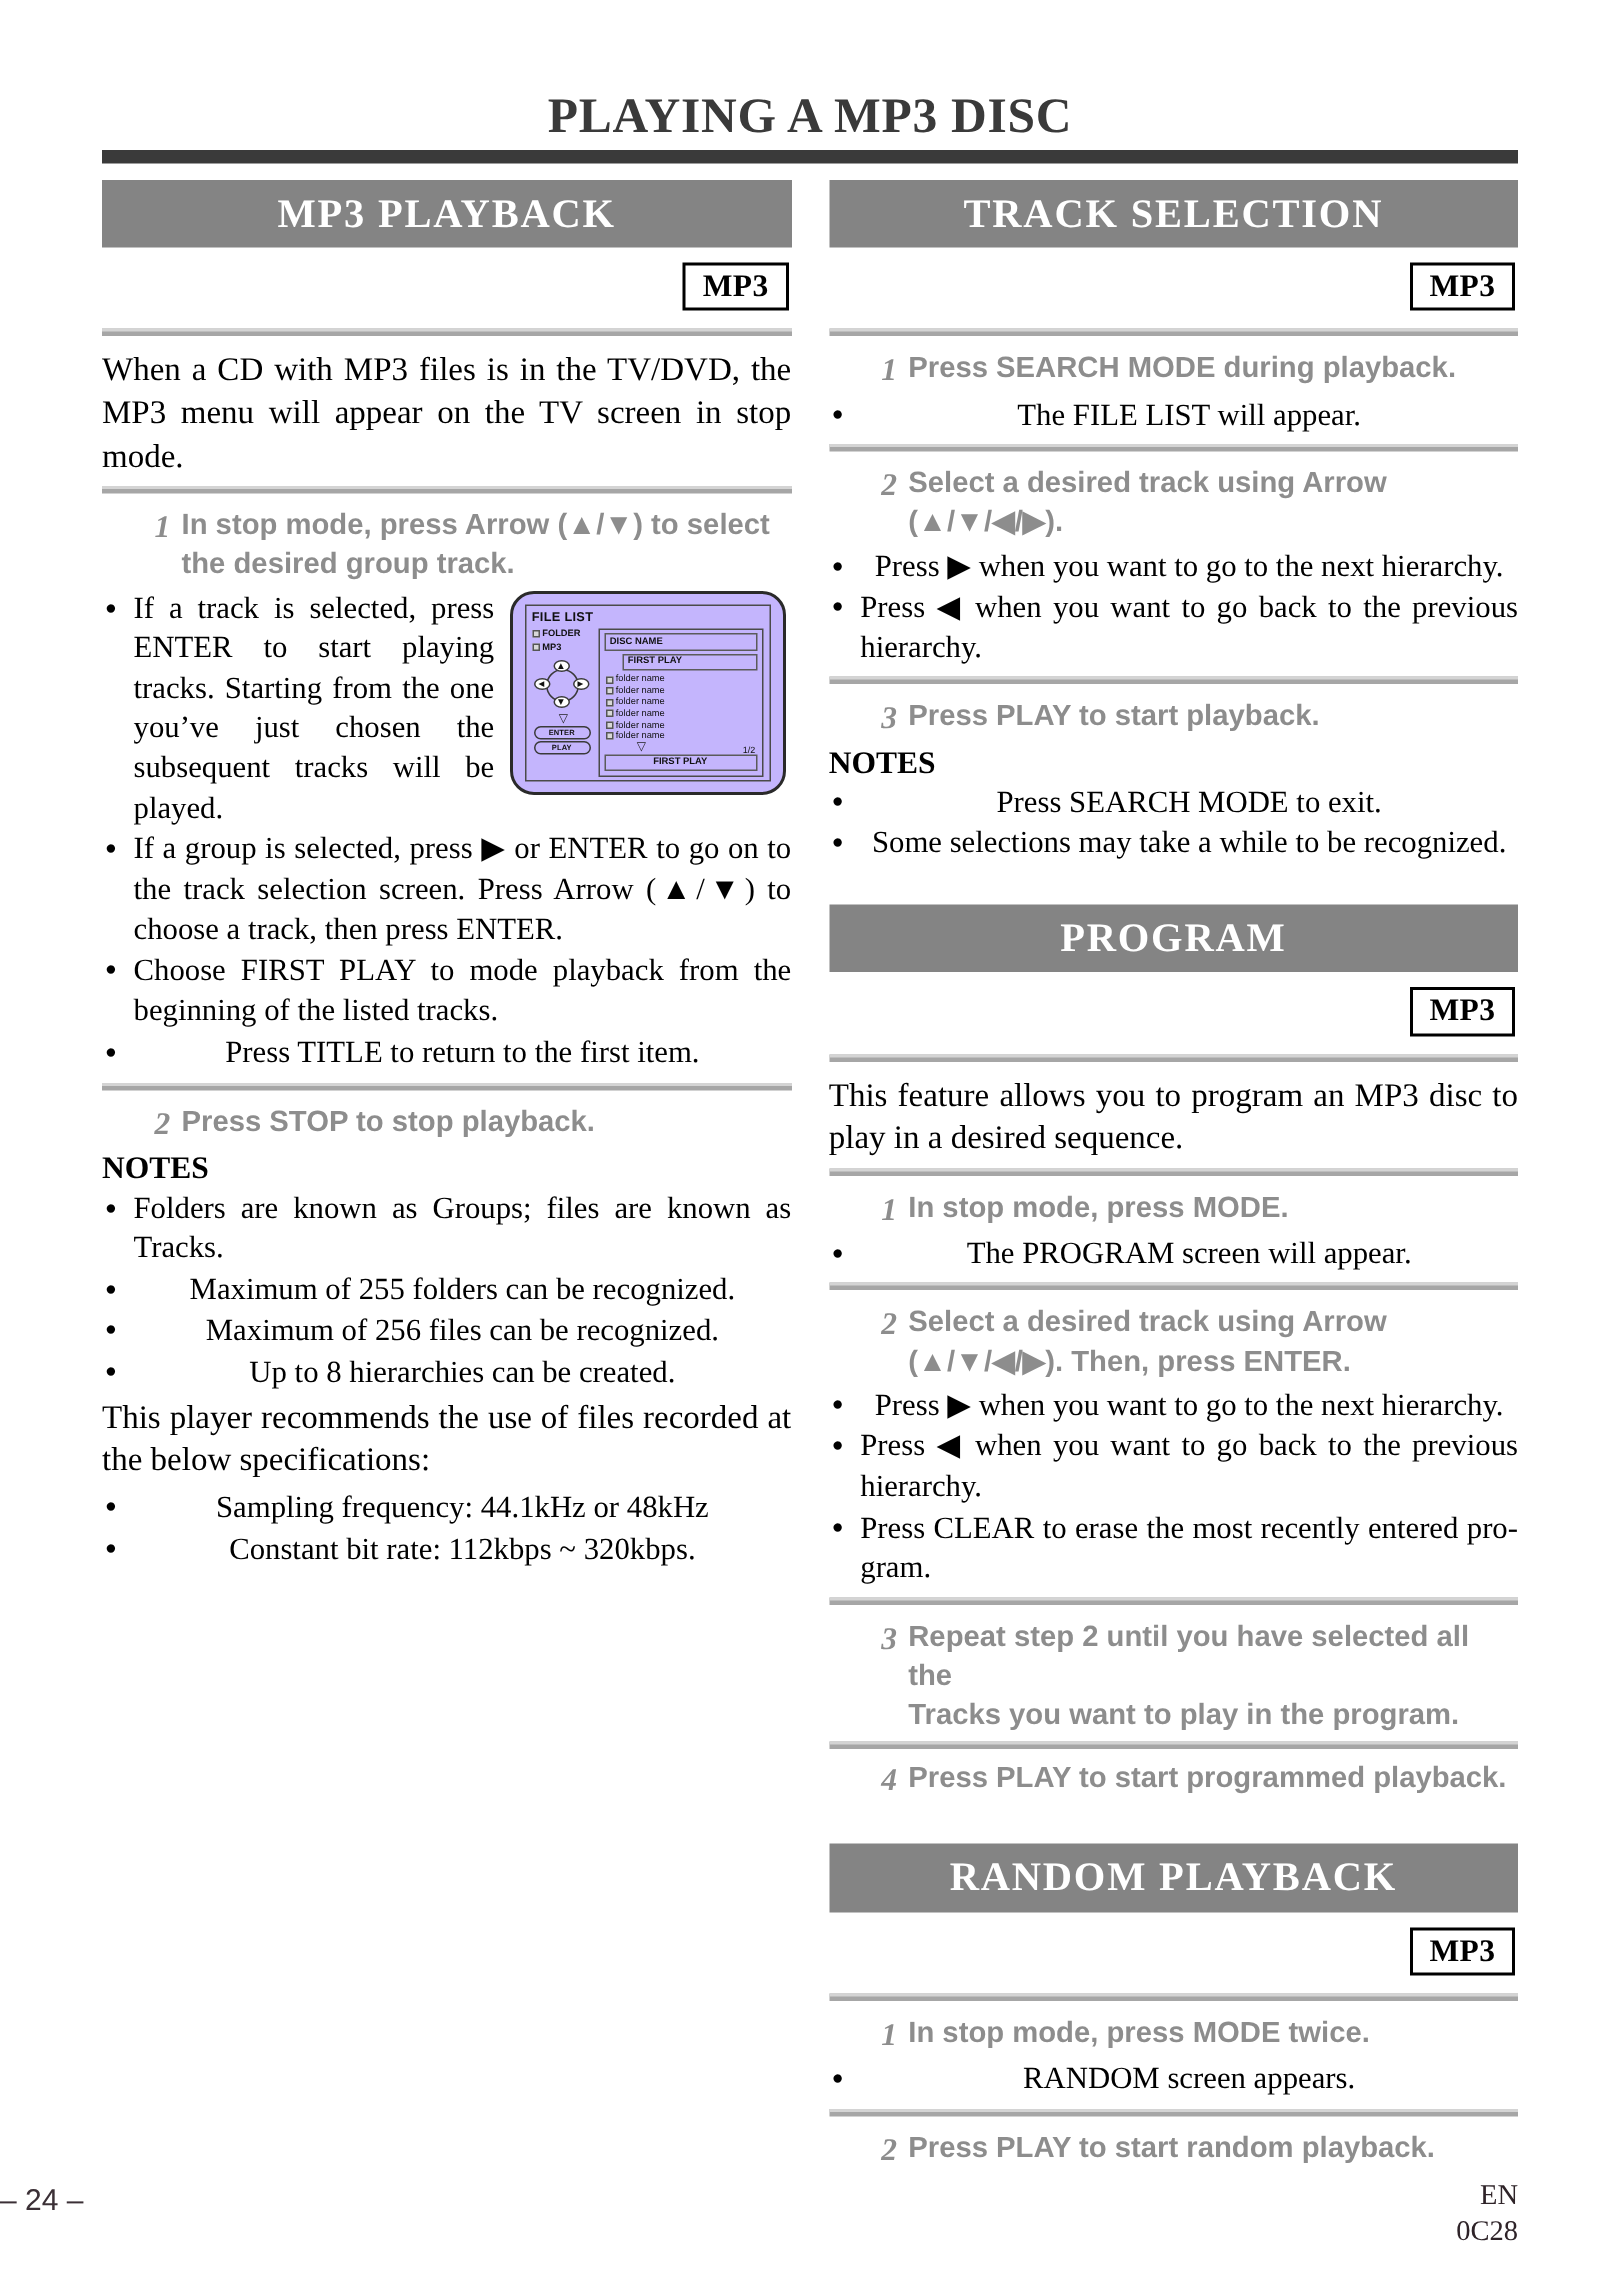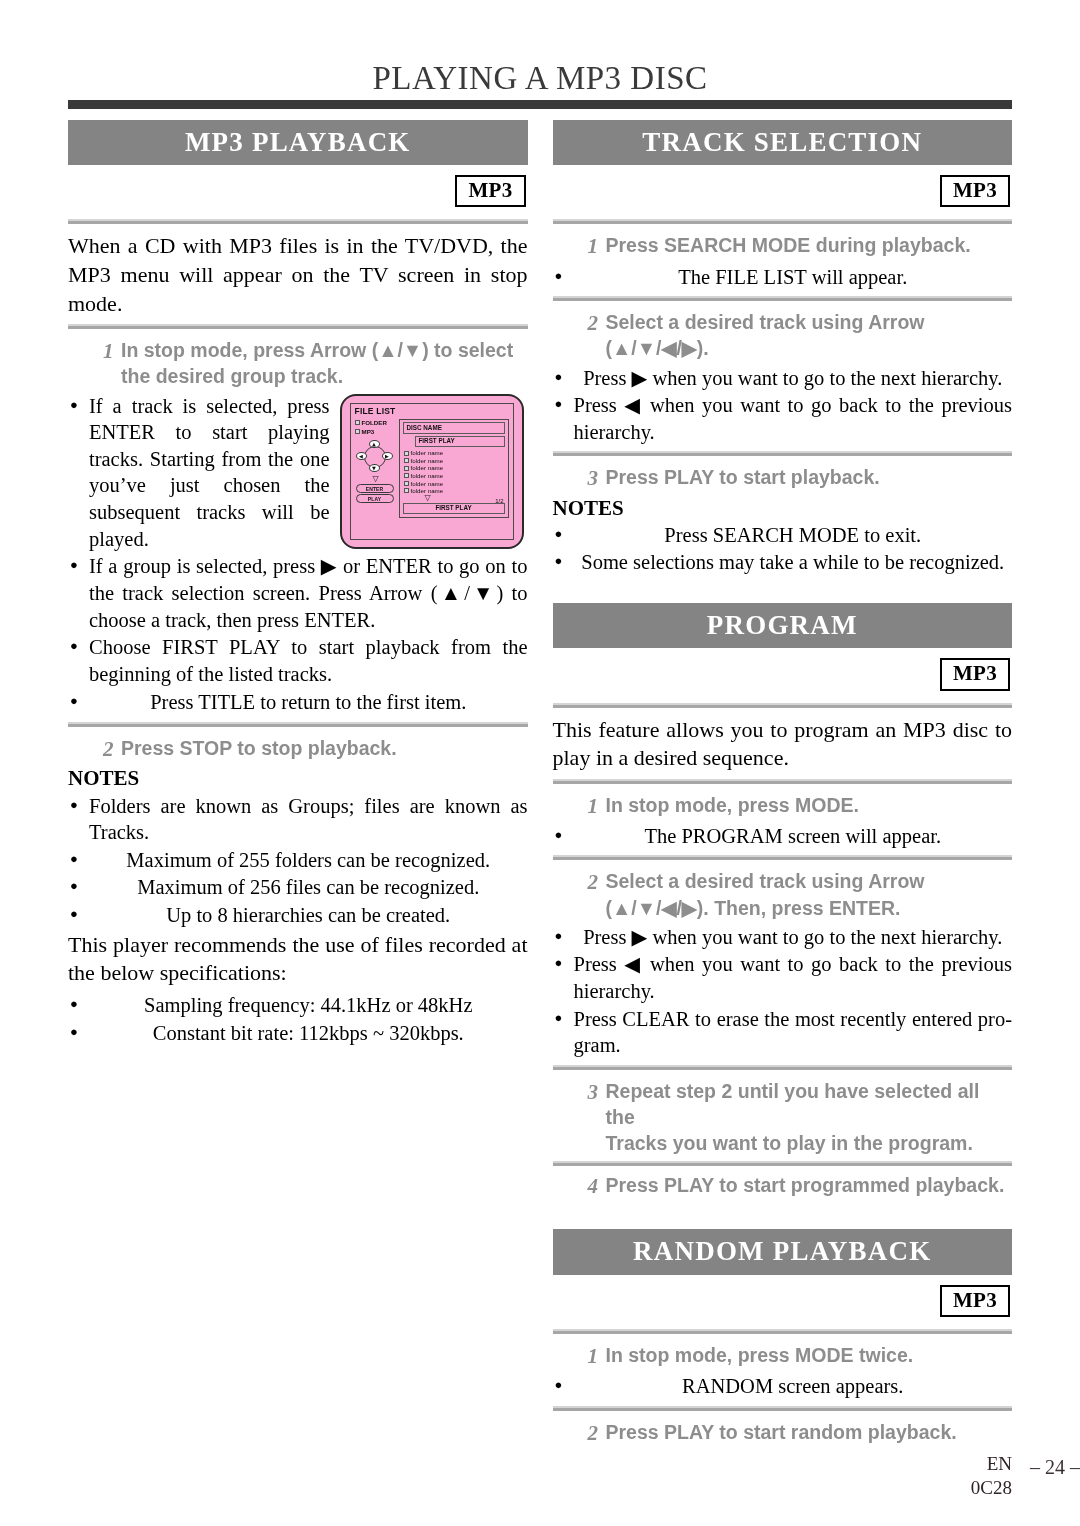--- a/index.html
+++ b/index.html
@@ -18,21 +18,21 @@
     position: absolute;
     left: 0; top: 0;
     width: 1080px; height: 1526px;
     padding: 0;
   }
 
   
   .page-title {
     text-align: center;
     font-family: "Liberation Serif", serif;
-    font-weight: normal;
+    font-weight: bold;
     font-size: 33px;
     letter-spacing: 0.5px;
     color: #3a3a3a;
     margin: 0;
     padding-top: 62px;
     line-height: 1.0;
   }
   .title-rule {
     position: absolute;
     left: 68px; top: 100px;
@@ -148,24 +148,24 @@
 
   
   .wrapfig {
     float: right;
     width: 188px;
     margin: 1px 0 2px 10px;
   }
 
   
   .tv {
-    width: 184px; height: 155px;
+    width: 184px; height: 136px;
     border: 2px solid #2a2a2a;
     border-radius: 16px;
-    background: #f9a8d4;
+    background: #c4b5fd;
     padding: 7px 8px 7px 8px;
     position: relative;
   }
   .tv-inner {
     width: 100%; height: 100%;
     border: 1px solid #4a4a4a;
     position: relative;
     padding: 3px 4px;
   }
   .fl-title {
@@ -284,22 +284,22 @@
     vertical-align: -2px;
     letter-spacing: -1px;
   }
   .note-icon sup { font-size: 8px; vertical-align: 3px; }
 
   
   .footer-page {
     position: absolute;
     left: 0; top: 1456px;
     width: 1080px;
-    text-align: right;
-    font-family: Liberation Serif, serif;
+    text-align: left;
+    font-family: Liberation Sans, sans-serif;
     font-size: 20px;
     color: #3b3036;
   }
   .footer-right {
     position: absolute;
     right: 68px; top: 1452px;
     text-align: right;
     font-family: "Liberation Serif", serif;
     font-size: 19px;
     line-height: 1.28;
@@ -398,21 +398,21 @@
                   <div class="page-ind">1/2</div>
                   <div class="bar center bottom">FIRST PLAY</div>
                 </div>
               </div>
             </div>
           </div>
         </div>
 
         <p class="bul">If a track is selected, press ENTER to start playing tracks. Starting from the one you’ve just chosen the subsequent tracks will be played.</p>
         <p class="bul">If a group is selected, press ▶ or ENTER to go on to the track selection screen. Press Arrow (▲/▼) to choose a track, then press ENTER.</p>
-        <p class="bul">Choose FIRST PLAY to start playback from the beginning of the listed tracks.</p>
+        <p class="bul">Choose FIRST PLAY to mode playback from the beginning of the listed tracks.</p>
         <p class="bul nojust">Press TITLE to return to the first item.</p>
       </div>
 
       <div class="divider"></div>
 
       <div class="step">
         <span class="num">2</span>
         <span class="stxt">Press STOP to stop playback.</span>
       </div>
 

